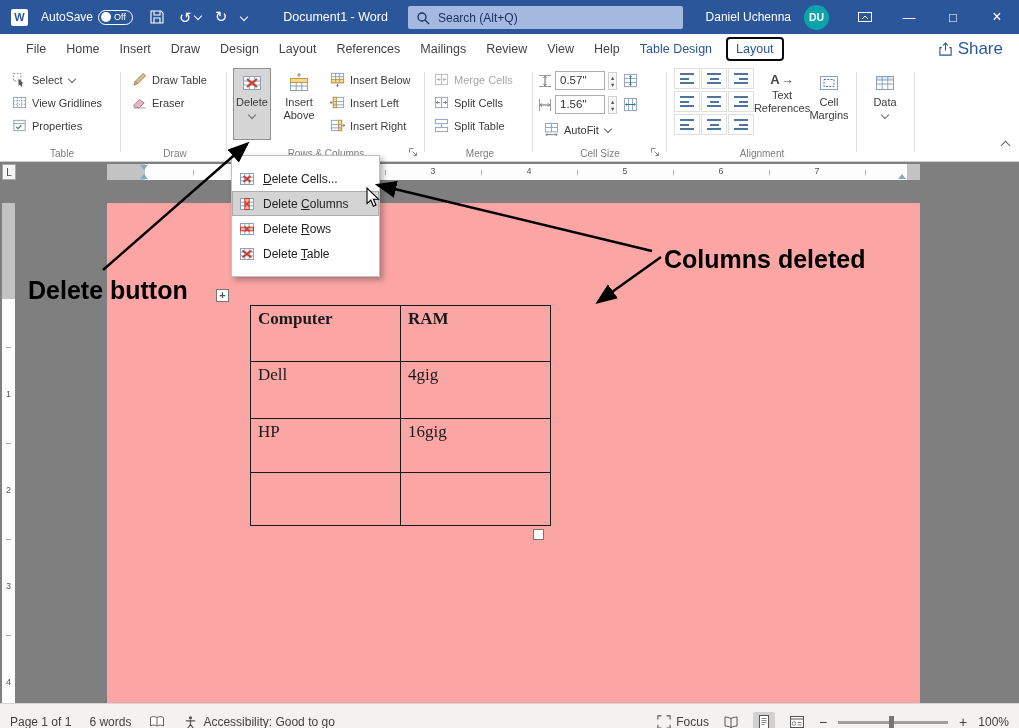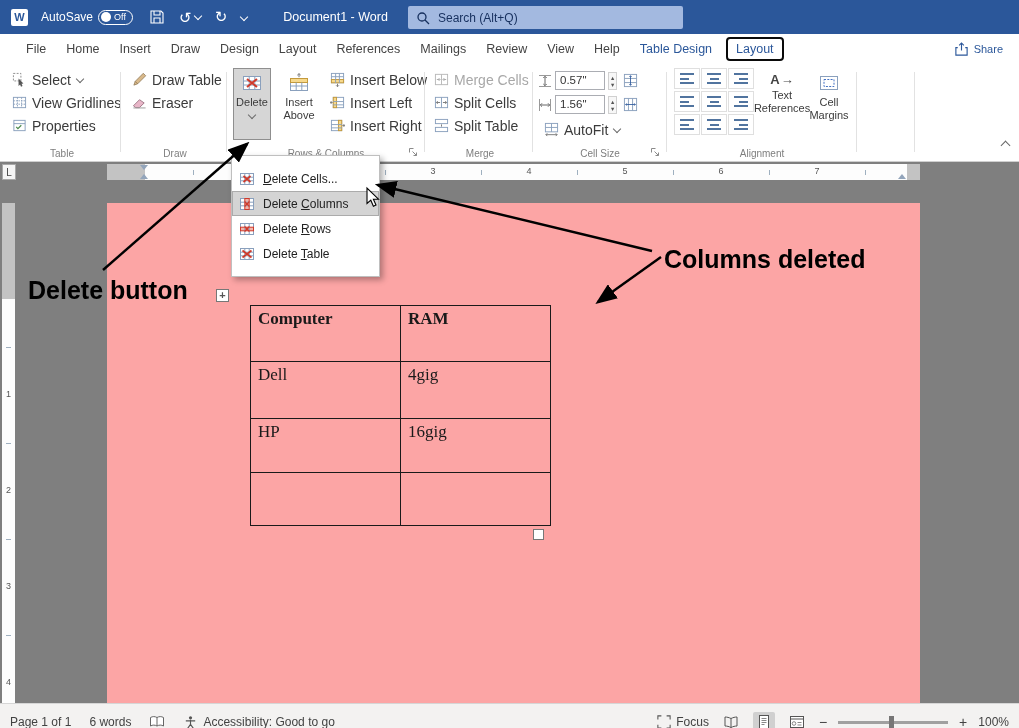--- a/index.html
+++ b/index.html
@@ -35,31 +35,31 @@
           font-weight:bold;display:flex;align-items:center;justify-content:center;margin-right:14px}
   .tb-btn{width:44px;height:34px;display:flex;align-items:center;justify-content:center;font-size:13px}
 
   
   #tabrow{position:absolute;left:0;top:34px;width:100%;height:30px;background:#fff;display:flex;
           align-items:center;padding-left:16px;box-sizing:border-box}
   .tab{font-size:12.5px;color:#444;padding:0 10px;line-height:30px;white-space:nowrap}
   .tab.ctx{color:#2b579a}
   .tab.annotated{border:2px solid #0a0a0a;border-radius:4px;line-height:20px;padding:0 8px;margin:0 4px}
   .share{margin-left:auto;margin-right:16px;display:flex;align-items:center;gap:5px;color:#2b579a;
-         font-size:11px}
+         font-size:17px}
 
   
   #ribbon{position:absolute;left:0;top:64px;width:100%;height:98px;background:#fff;
           border-bottom:1px solid #cfcfcf;box-sizing:border-box}
   .rgroup{position:absolute;top:0;height:97px}
   .glabel{position:absolute;bottom:2px;left:0;right:0;text-align:center;font-size:10px;color:#7e7e7e;
           white-space:nowrap}
   .gsep{position:absolute;top:8px;height:80px;width:1px;background:#e2e2e2}
   .sbtn{position:absolute;left:2px;display:flex;align-items:center;gap:5px;height:21px;padding:0 4px;
-        font-size:14px;color:#3b3b3b;white-space:nowrap;cursor:default}
+        font-size:11px;color:#3b3b3b;white-space:nowrap;cursor:default}
   .sbtn .chev{color:#6a6a6a;margin-left:1px}
   .sbtn.disabled{color:#a8a8a8}
   .bbtn{position:absolute;top:4px;height:72px;display:flex;flex-direction:column;align-items:center;
         text-align:center;font-size:11px;line-height:13px;color:#3b3b3b;padding-top:4px;box-sizing:border-box;
         border:1px solid transparent}
   .bbtn .chev{color:#6a6a6a;margin-top:3px}
   .bbtn svg{margin-bottom:3px}
   .bbtn.pressed{background:#d6d6d6;border:1px solid #8f8f8f}
   .cs-row{position:absolute;left:2px;display:flex;align-items:center;gap:3px;height:21px}
   .cs-input{width:50px;height:19px;box-sizing:border-box;border:1px solid #abadb3;background:#fff;
@@ -175,20 +175,33 @@
       </span>
     </div>
     <div class="tb-title">Document1 - Word</div>
     <div class="search">
       <svg width="14" height="14" viewBox="0 0 14 14">
           <circle cx="6" cy="6" r="4" fill="none" stroke="#17305e" stroke-width="1.3"></circle>
           <path d="M9 9l4 4" stroke="#17305e" stroke-width="1.3"></path>
         </svg>
       <input placeholder="Search (Alt+Q)" style="">
     </div>
+    <div class="tb-right">
+      <span class="tb-user">Daniel Uchenna</span>
+      <span class="avatar">DU</span>
+      <span class="tb-btn">
+        <svg width="16" height="16" viewBox="0 0 16 16">
+            <rect x="1.5" y="3.5" width="13" height="9" fill="none" stroke="#fff"></rect>
+            <path d="M5 10l3-3 3 3" fill="none" stroke="#fff"></path>
+          </svg>
+      </span>
+      <span class="tb-btn">—</span>
+      <span class="tb-btn">□</span>
+      <span class="tb-btn" style="font-size:16px">×</span>
+    </div>
   </header>
 
   <nav id="tabrow">
     <span class="tab">File</span>
     <span class="tab">Home</span>
     <span class="tab">Insert</span>
     <span class="tab">Draw</span>
     <span class="tab">Design</span>
     <span class="tab">Layout</span>
     <span class="tab">References</span>
@@ -436,20 +449,31 @@
         <svg width="20" height="20" viewBox="0 0 20 20">
             <rect x="1.5" y="3.5" width="17" height="13" fill="#fff" stroke="#8aa0bd"></rect>
             <rect x="5" y="6.5" width="10" height="7" fill="none" stroke="#4472c4" stroke-dasharray="2 1.3"></rect>
           </svg>
         <span>Cell Margins</span>
       </div>
       <div class="glabel">Alignment</div>
     </div>
     <div class="gsep" style="left:856px"></div>
 
+    <div class="rgroup" style="left:860px;width:52px">
+      <div class="bbtn" style="left:2px;width:46px">
+        <svg width="20" height="20" viewBox="0 0 20 20">
+            <rect x="1.5" y="3.5" width="17" height="13" fill="#fff" stroke="#8aa0bd"></rect>
+            <rect x="1.5" y="3.5" width="17" height="3.5" fill="#dce6f2" stroke="#8aa0bd"></rect>
+            <path d="M1.5 11h17M7.2 3.5v13M12.8 3.5v13" stroke="#8aa0bd" fill="none"></path>
+          </svg>
+        <span>Data</span>
+        <span class="chev"></span>
+      </div>
+    </div>
     <div class="gsep" style="left:914px"></div>
 
     <span id="ribbon-collapse">
       <span class="chev-up"></span>
     </span>
   </section>
 
   <div id="rulerrow">
     <div class="tabsel">L</div>
     <div class="hband">

